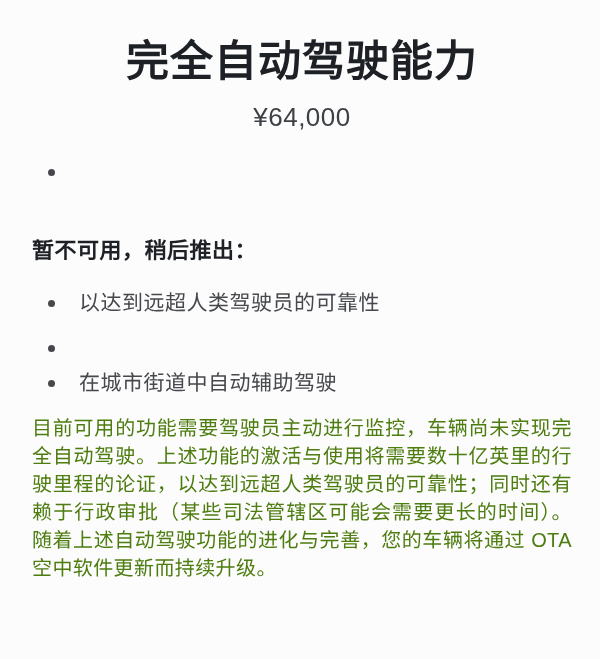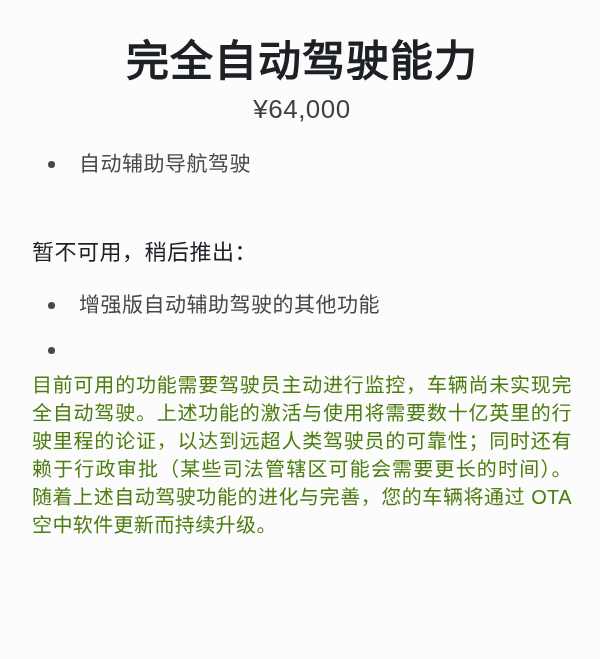--- a/index.html
+++ b/index.html
@@ -22,21 +22,21 @@
   .title {
     margin: 0;
     text-align: center;
     font-size: 43px;
     line-height: 50px;
     font-weight: 800;
     letter-spacing: 1px;
     color: #1d2025;
   }
   .price {
-    margin-top: 8px;
+    margin-top: 16px;
     text-align: center;
     font-size: 26px;
     line-height: 30px;
     font-weight: 400;
     color: #3d4045;
     letter-spacing: 0.5px;
   }
   ul.features {
     list-style: none;
     margin: 0;
@@ -63,21 +63,21 @@
     background: #46484d;
     margin-top: 11px;
     margin-right: 24px;
   }
   .coming-heading {
     margin: 0;
     margin-top: 61px;
     margin-bottom: 24px;
     font-size: 22px;
     line-height: 28px;
-    font-weight: 400;
+    font-weight: 700;
     color: #1d2025;
     letter-spacing: 0.5px;
   }
   .disclaimer {
     margin: 0;
     margin-top: 11px;
     width: 540px;
     font-size: 20px;
     line-height: 28px;
     color: #4d7c0f;
@@ -90,31 +90,34 @@
 
 <div class="page">
 
   <h1 class="title">完全自动驾驶能力</h1>
 
   <div class="price">¥64,000</div>
 
   <ul class="features first">
     <li>
       <span class="dot"></span>
-      <span>自动辅助导航驾驶</span>
     </li>
   </ul>
 
   <h2 class="coming-heading">暂不可用，稍后推出：</h2>
 
   <ul class="features">
     <li>
       <span class="dot"></span>
-      <span>增强版自动辅助驾驶的其他功能</span>
+      <span>以达到远超人类驾驶员的可靠性</span>
     </li>
     <li>
       <span class="dot"></span>
+    </li>
+    <li>
+      <span class="dot"></span>
+      <span>在城市街道中自动辅助驾驶</span>
     </li>
   </ul>
 
   <p class="disclaimer">目前可用的功能需要驾驶员主动进行监控，车辆尚未实现完全自动驾驶。上述功能的激活与使用将需要数十亿英里的行驶里程的论证，以达到远超人类驾驶员的可靠性；同时还有赖于行政审批（某些司法管辖区可能会需要更长的时间）。随着上述自动驾驶功能的进化与完善，您的车辆将通过 OTA 空中软件更新而持续升级。</p>
 
 </div>
 
 </body></html>

